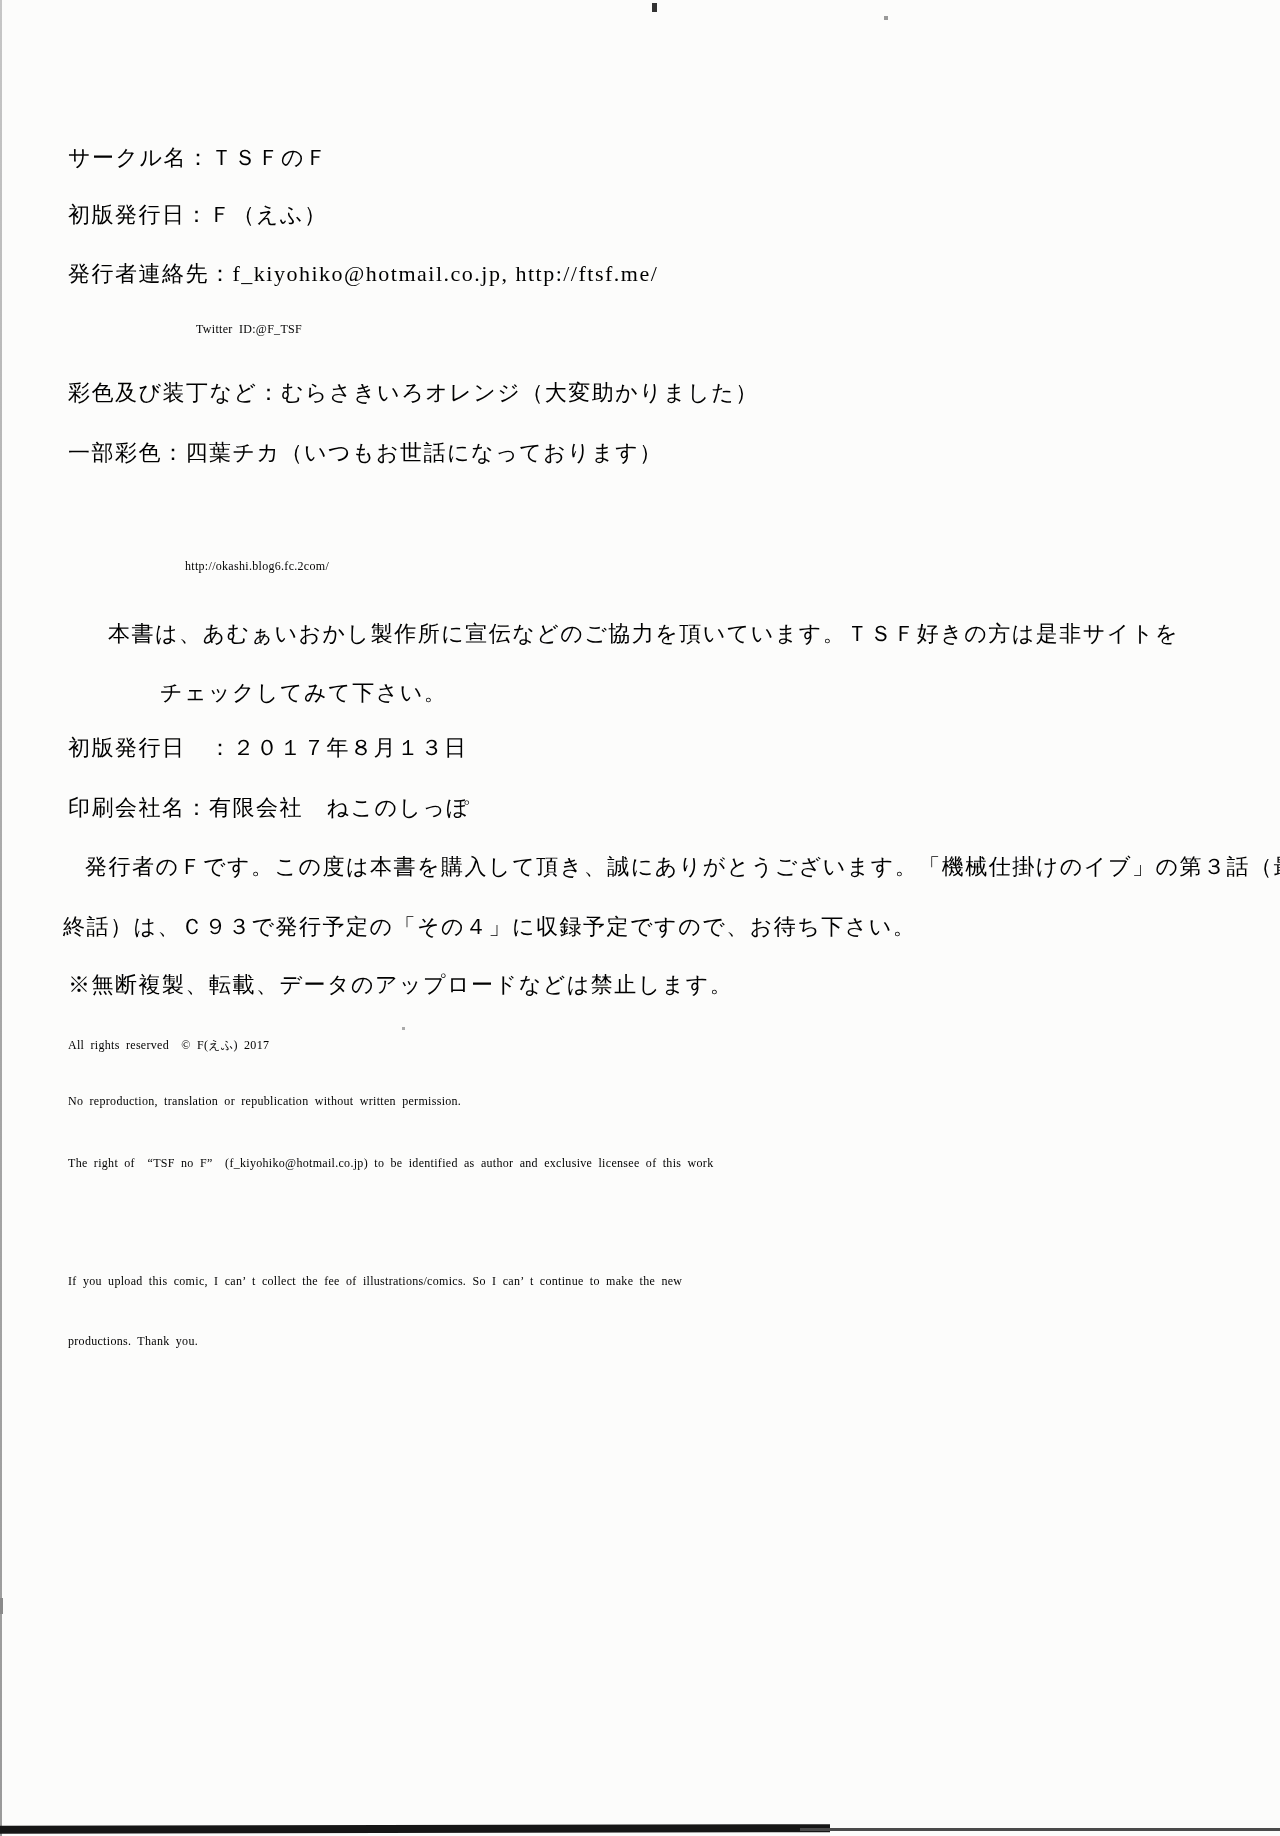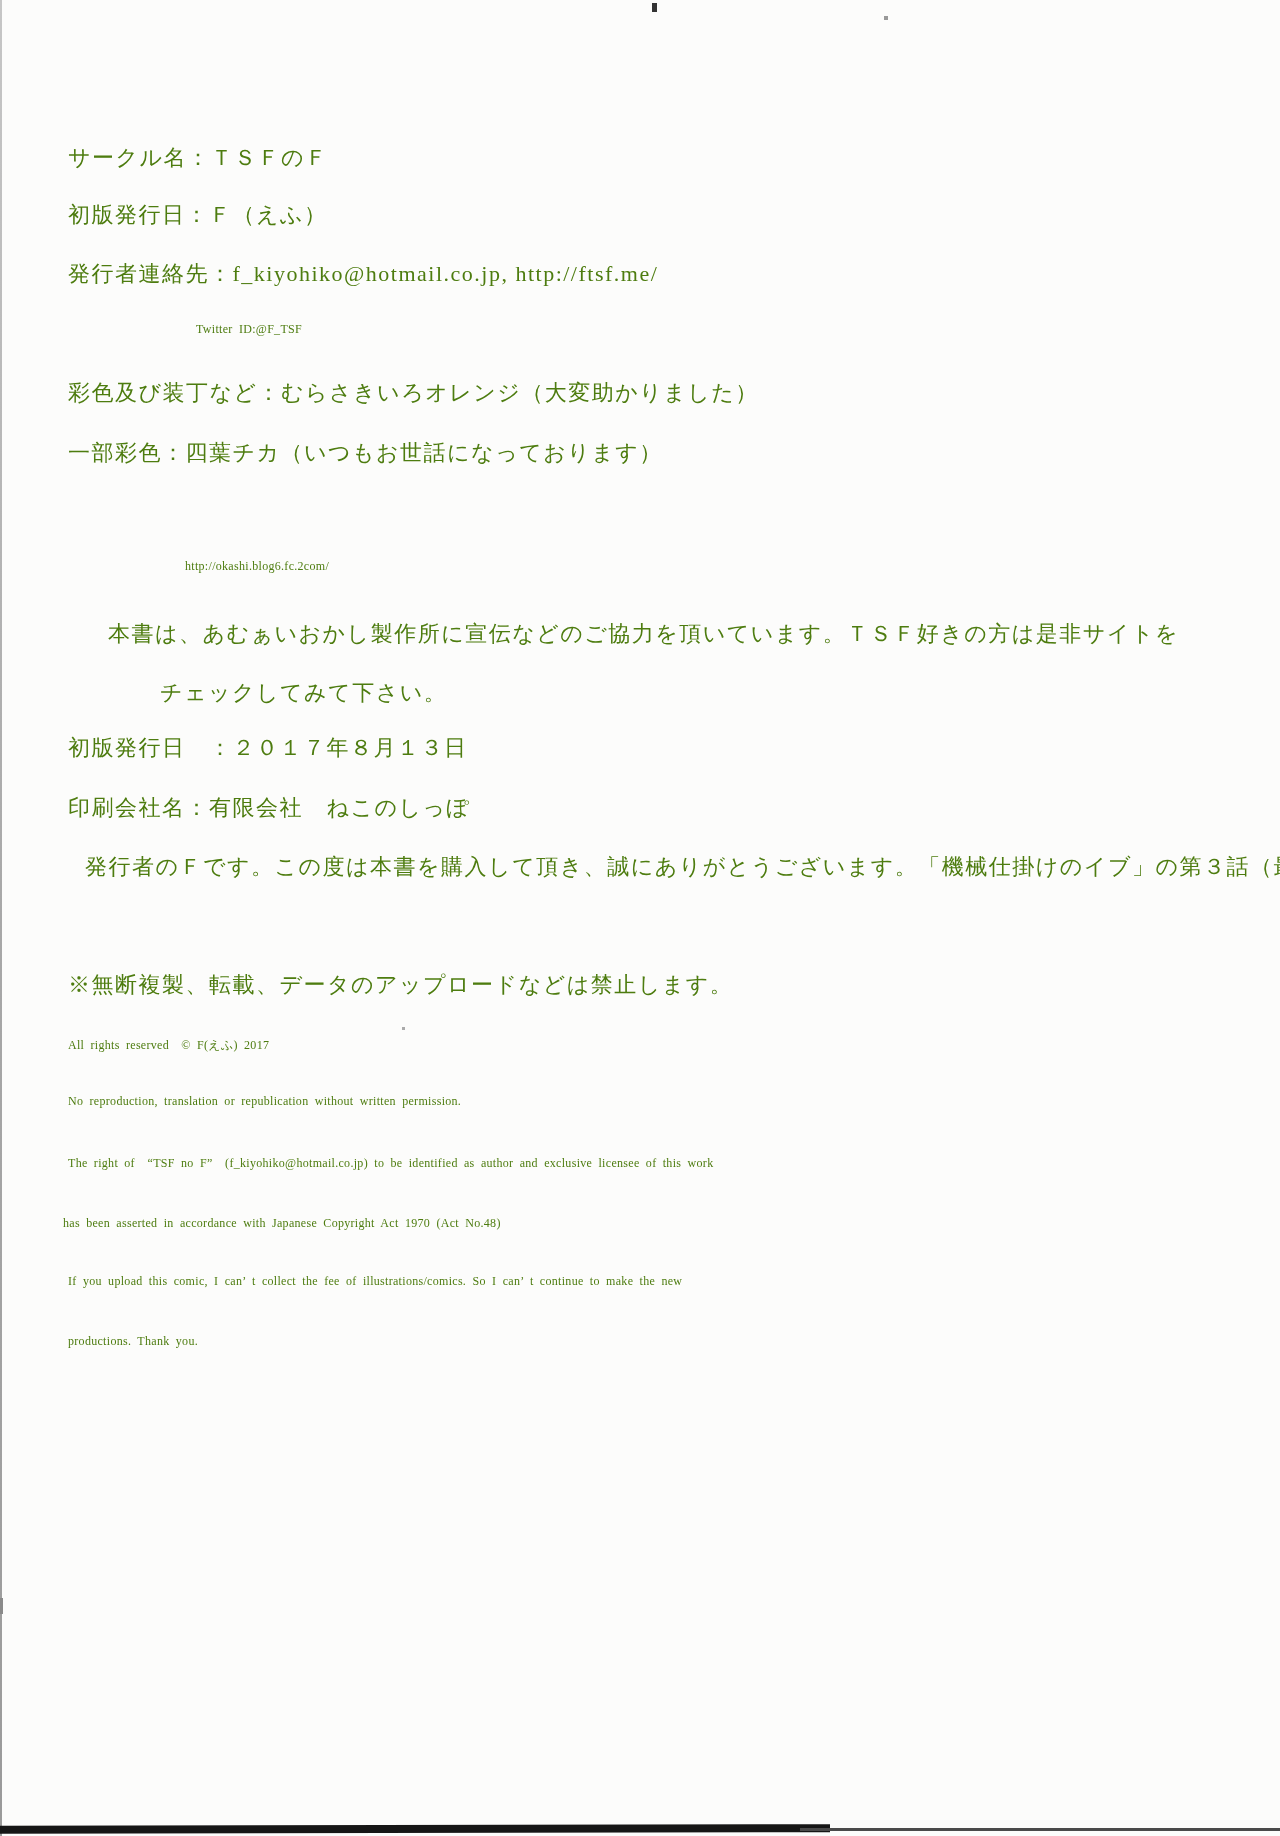--- a/index.html
+++ b/index.html
@@ -7,21 +7,21 @@
     padding: 0;
     background: #ffffff;
   }
   .page {
     position: relative;
     width: 1280px;
     height: 1836px;
     background: #fcfcfb;
     overflow: hidden;
     font-family: "Liberation Serif", "DejaVu Serif", serif;
-    color: #4d7c0f;
+    color: #000000;
   }
   .line {
     position: absolute;
     white-space: pre;
     line-height: 1.2;
   }
   .jp { font-size: 22px; letter-spacing: 1.5px; }
   .en { font-size: 12px; letter-spacing: 0.3px; word-spacing: 3px; }
 
   
@@ -96,25 +96,25 @@
   <div class="line jp l-contact">発行者連絡先：f_kiyohiko@hotmail.co.jp, http://ftsf.me/</div>
   <div class="line en l-twitter">Twitter ID:@F_TSF</div>
   <div class="line jp l-coloring">彩色及び装丁など：むらさきいろオレンジ（大変助かりました）</div>
   <div class="line jp l-partial">一部彩色：四葉チカ（いつもお世話になっております）</div>
   <div class="line en l-url">http://okashi.blog6.fc.2com/</div>
   <div class="line jp l-promo1">本書は、あむぁいおかし製作所に宣伝などのご協力を頂いています。ＴＳＦ好きの方は是非サイトを</div>
   <div class="line jp l-promo2">チェックしてみて下さい。</div>
   <div class="line jp l-firsted">初版発行日　：２０１７年８月１３日</div>
   <div class="line jp l-printer">印刷会社名：有限会社　ねこのしっぽ</div>
   <div class="line jp l-afterword1">発行者のＦです。この度は本書を購入して頂き、誠にありがとうございます。「機械仕掛けのイブ」の第３話（最</div>
+  <div class="line jp l-afterword2">終話）は、Ｃ９３で発行予定の「その４」に収録予定ですので、お待ち下さい。</div>
   <div class="line jp l-prohibition">※無断複製、転載、データのアップロードなどは禁止します。</div>
   <div class="line en l-rights">All rights reserved　© F(えふ) 2017</div>
   <div class="line en l-english2">The right of  “TSF no F”  (f_kiyohiko@hotmail.co.jp) to be identified as author and exclusive licensee of this work</div>
   <div class="line en l-english1">No reproduction, translation or republication without written permission.</div>
-  <div class="line en l-english3">has been asserted in accordance with Japanese Copyright Act 1970 (Act No.48)</div>
   <div class="line en l-english4">If you upload this comic, I can’ t collect the fee of illustrations/comics. So I can’ t continue to make the new</div>
   <div class="line en l-english5">productions. Thank you.</div>
 
   <div class="page-number">228</div>
 
   <div class="scan-edge-left"></div>
   <div class="scan-edge-blob"></div>
   <div class="scan-bar-left"></div>
   <div class="scan-bar-right"></div>
   <div class="speck-1"></div>

